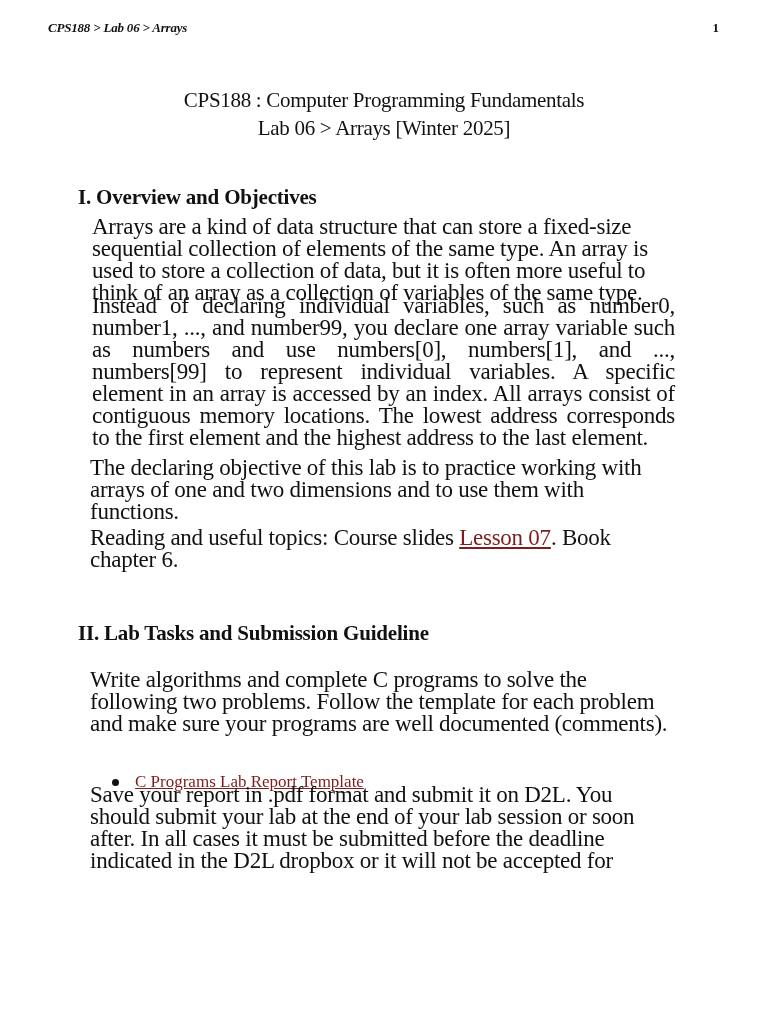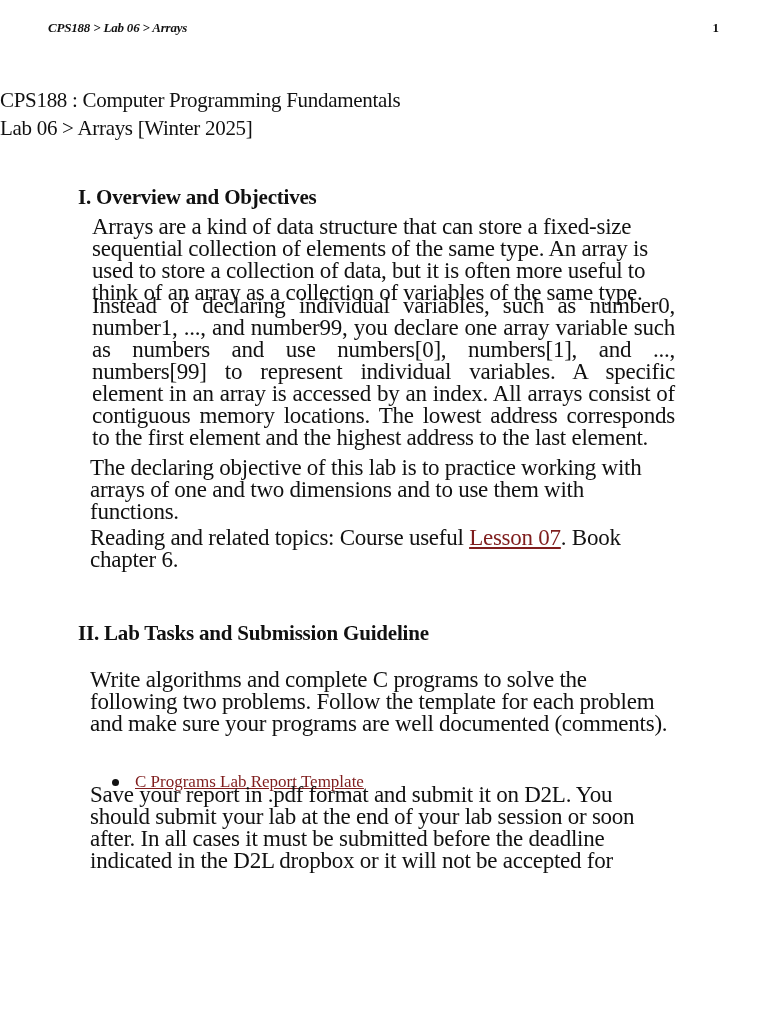--- a/index.html
+++ b/index.html
@@ -29,20 +29,21 @@
       top: 20px;
       right: 49px;
       font-size: 13px;
       font-weight: bold;
     }
     .title-block {
       position: absolute;
       top: 86px;
       left: 0;
       width: 768px;
+      text-align: center;
       font-size: 21px;
       line-height: 28px;
       letter-spacing: -0.3px;
     }
     .section-heading {
       font-weight: bold;
       font-size: 21px;
       line-height: 22px;
       letter-spacing: -0.2px;
       position: absolute;
@@ -100,21 +101,21 @@
 
   <div class="section-heading" style="top:186px;">I. Overview and Objectives</div>
 
   <div class="para indent" style="top:216px;">Arrays are a kind of data structure that can store a fixed-size sequential collection of elements of the same type. An array is used to store a collection of data, but it is often more useful to think of an array as a collection of variables of the same type.</div>
 
   <div class="para indent justify" style="top:295px;">Instead of declaring individual variables, such as number0, number1, ..., and number99, you declare one array variable such as numbers and use numbers[0], numbers[1], and ..., numbers[99] to represent individual variables. A specific element in an array is accessed by an index. All arrays consist of contiguous memory locations. The lowest address corresponds to the first element and the highest address to the last element.</div>
 
   <div class="para" style="top:457px;">The declaring objective of this lab is to practice working with arrays of one and two dimensions  and to use them with functions.</div>
 
   <div class="para" style="top:527px;">
-    <span>Reading and related topics: Course useful </span><a class="link" href="#">Lesson 07</a><span>. Book chapter 6.</span>
+    <span>Reading and useful topics: Course slides </span><a class="link" href="#">Lesson 07</a><span>. Book chapter 6.</span>
   </div>
 
   <div class="section-heading" style="top:622px;">II. Lab Tasks and Submission Guideline</div>
 
   <div class="para" style="top:669px;">Write algorithms and complete C programs to solve the following two problems. Follow the template for each problem and make sure your programs are well documented (comments).</div>
 
   <div class="bullet-row">
     <span class="bullet-dot"></span>
     <a class="link" href="#">C Programs Lab Report Template</a>
   </div>

